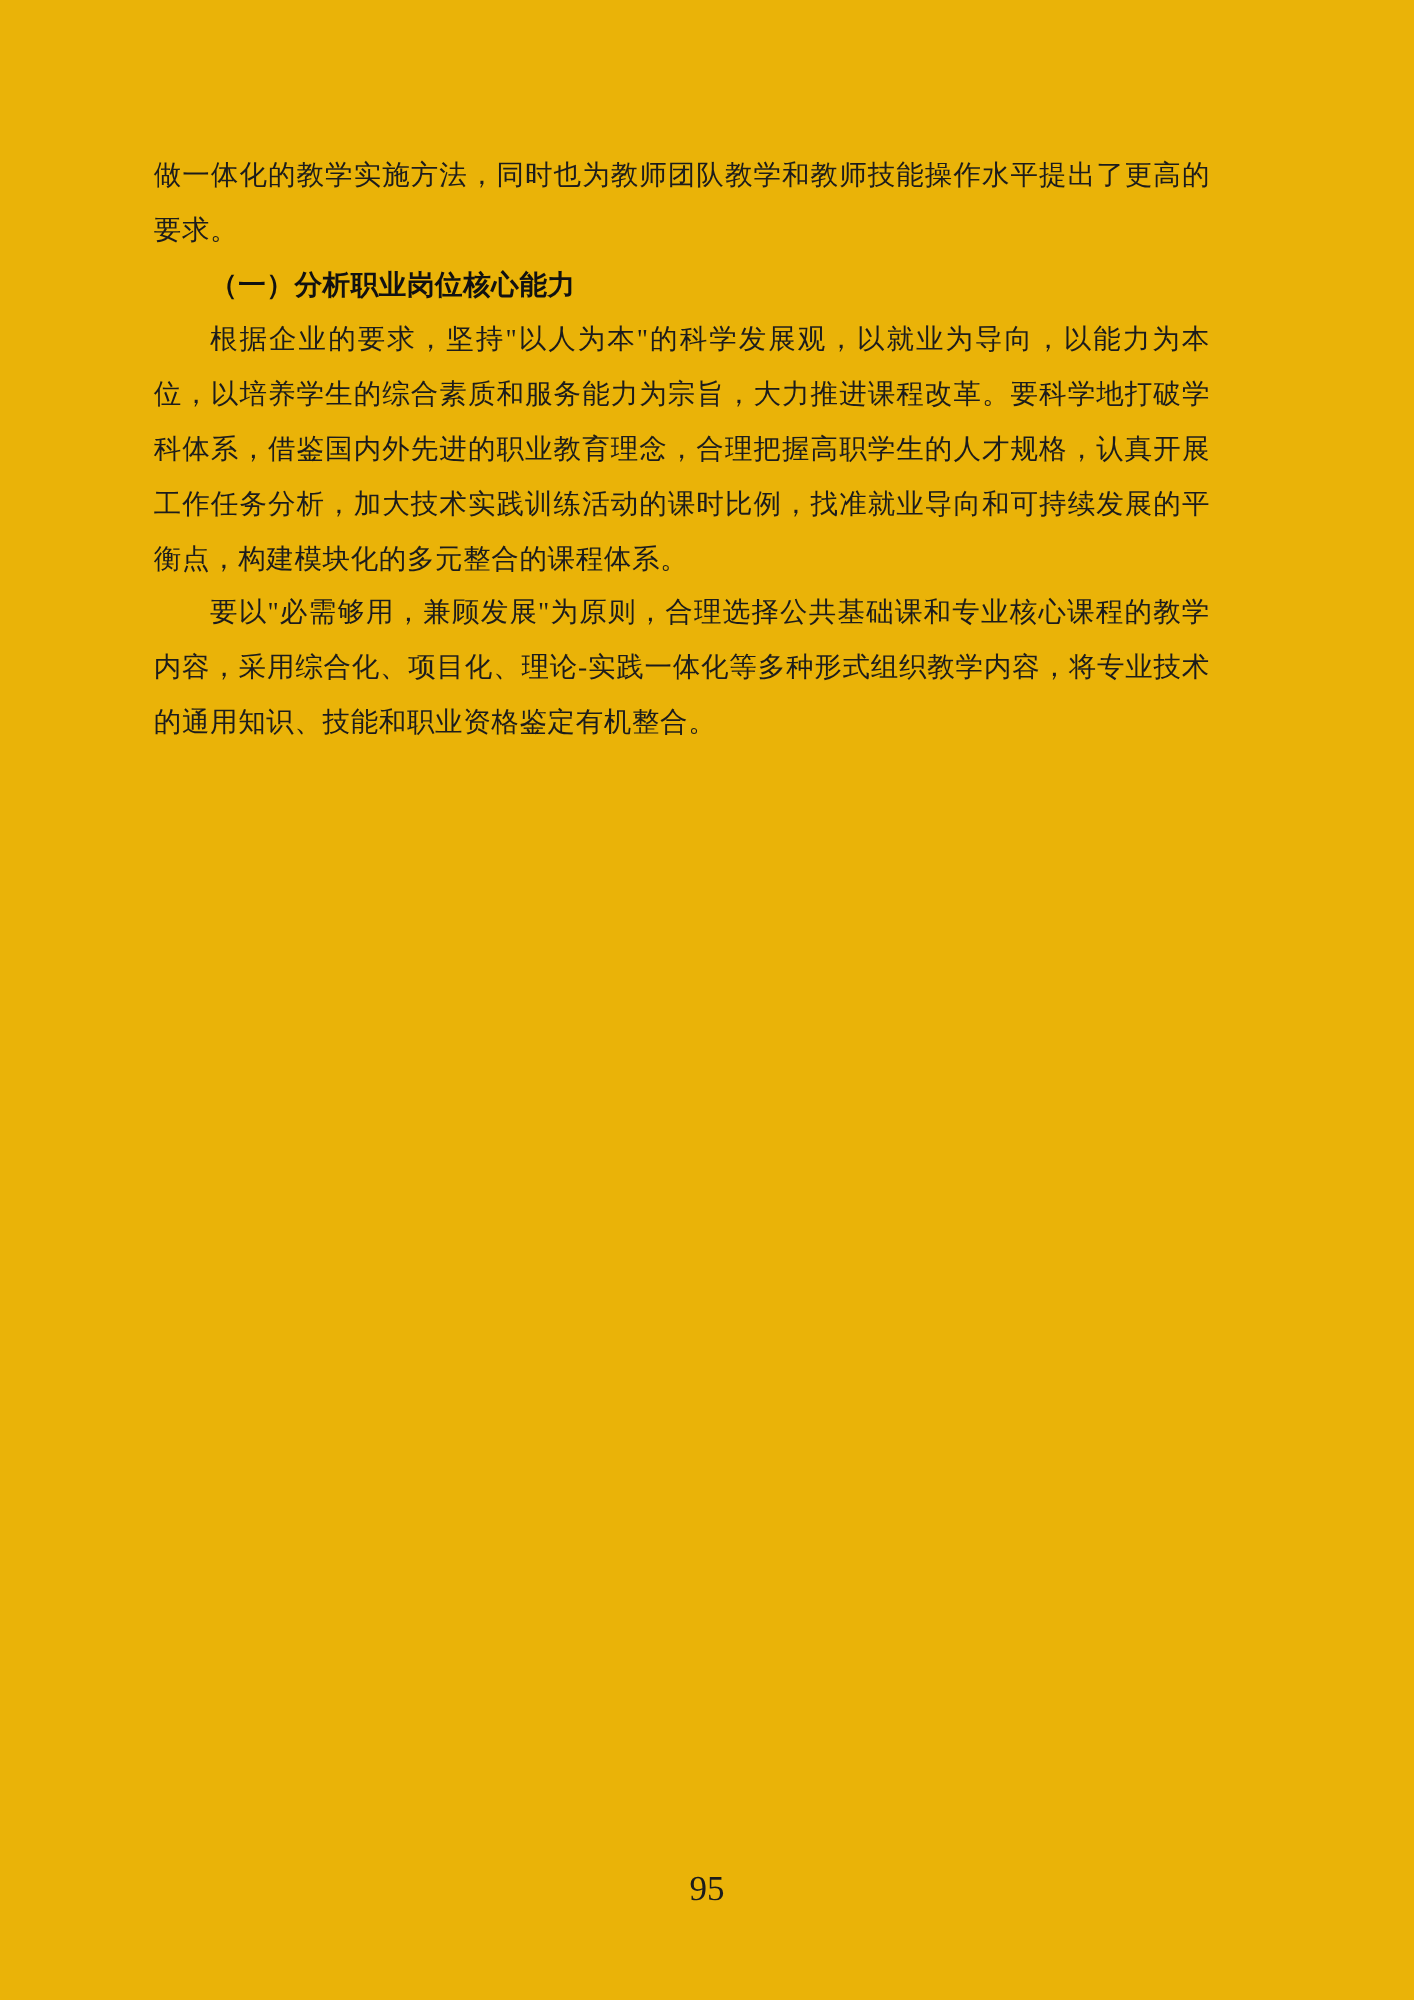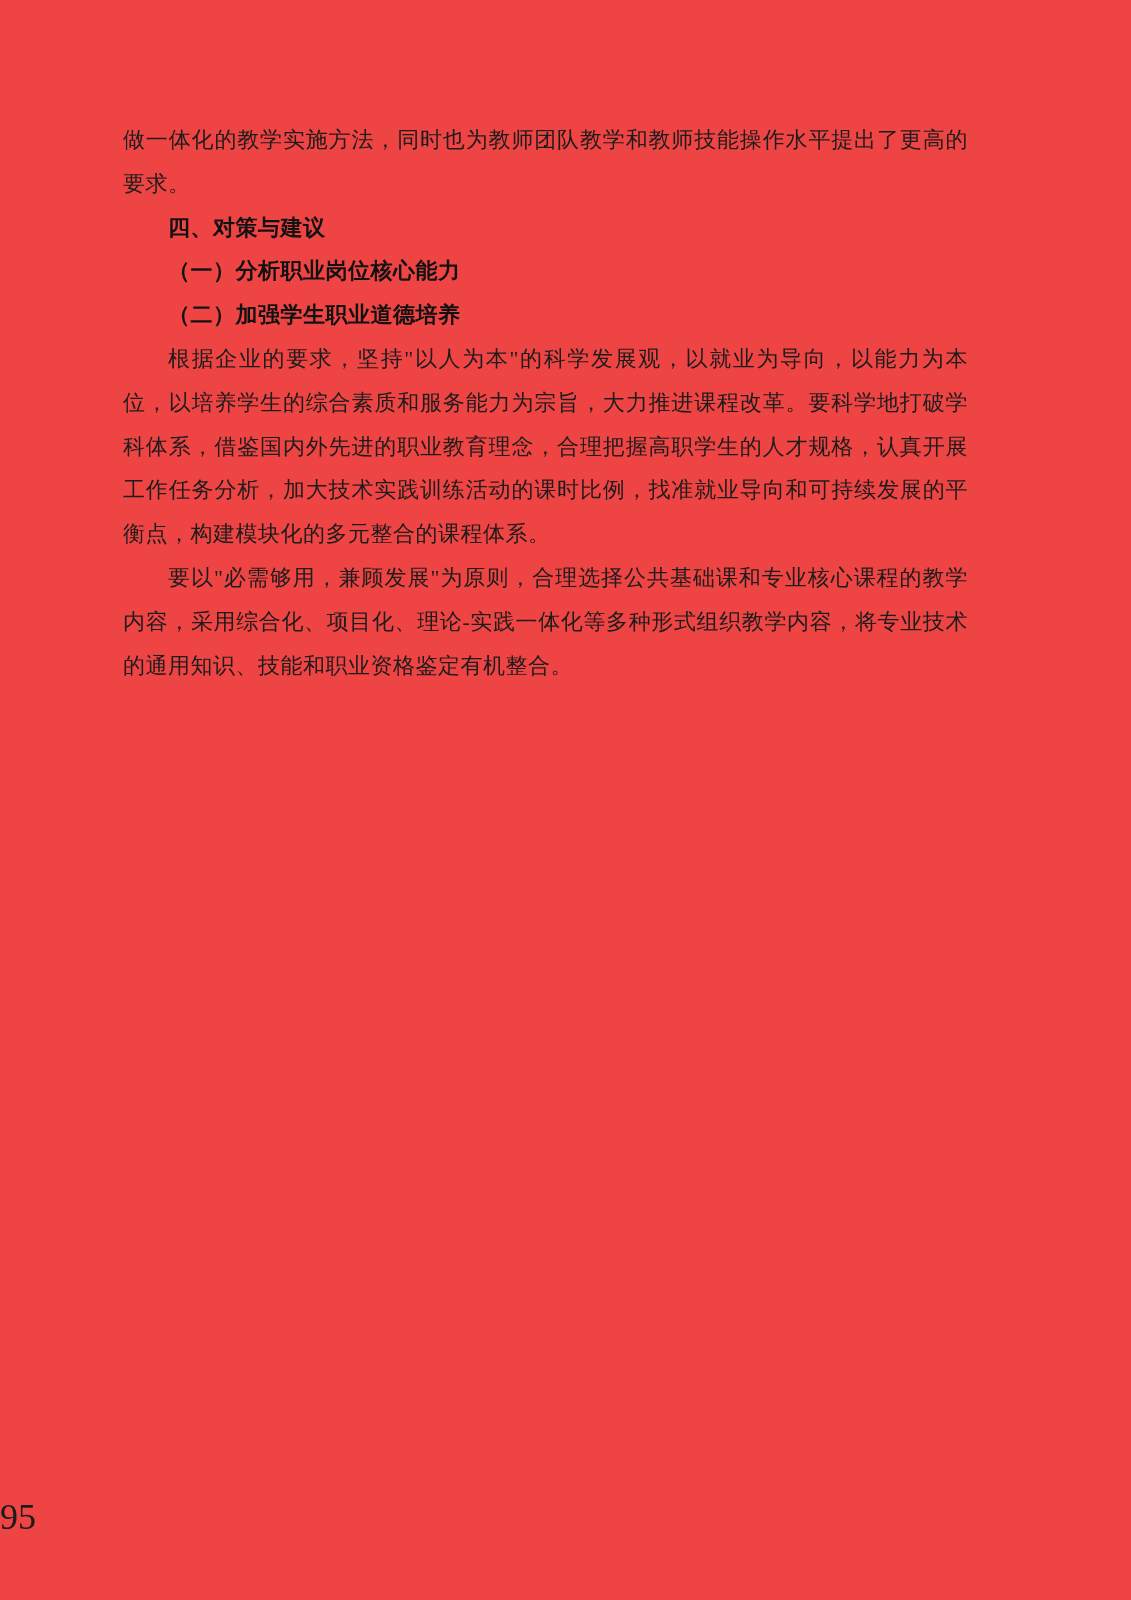--- a/index.html
+++ b/index.html
@@ -4,21 +4,21 @@
 <style>
   html, body {
     margin: 0;
     padding: 0;
     background: #ffffff;
   }
   .page {
     position: relative;
     width: 1131px;
     height: 1600px;
-    background: #ef4444;
+    background: #eab308;
     overflow: hidden;
     font-family: "Liberation Serif", "DejaVu Serif", serif;
     color: #1c1c1c;
   }
   .content {
     position: absolute;
     top: 118px;
     left: 123px;
     width: 845px;
   }
@@ -40,32 +40,30 @@
     font-weight: 700;
     text-align: left;
     text-indent: 45px;
     color: #111111;
   }
   .page-number {
     position: absolute;
     top: 1496px;
     left: 0;
     width: 100%;
-    text-align: left;
-    font-size: 36px;
+    text-align: center;
+    font-size: 28px;
     color: #1c1c1c;
     font-family: "Liberation Serif", "DejaVu Serif", serif;
   }
 </style>
 </head>
 <body>
 
 <div class="page">
   <div class="content">
     <p class="no-indent">做一体化的教学实施方法，同时也为教师团队教学和教师技能操作水平提出了更高的要求。</p>
-    <p class="heading">四、对策与建议</p>
     <p class="heading">（一）分析职业岗位核心能力</p>
-    <p class="heading">（二）加强学生职业道德培养</p>
     <p class="indent">根据企业的要求，坚持"以人为本"的科学发展观，以就业为导向，以能力为本位，以培养学生的综合素质和服务能力为宗旨，大力推进课程改革。要科学地打破学科体系，借鉴国内外先进的职业教育理念，合理把握高职学生的人才规格，认真开展工作任务分析，加大技术实践训练活动的课时比例，找准就业导向和可持续发展的平衡点，构建模块化的多元整合的课程体系。</p>
     <p class="indent">要以"必需够用，兼顾发展"为原则，合理选择公共基础课和专业核心课程的教学内容，采用综合化、项目化、理论-实践一体化等多种形式组织教学内容，将专业技术的通用知识、技能和职业资格鉴定有机整合。</p>
   </div>
   <div class="page-number">95</div>
 </div>
 
 </body></html>

